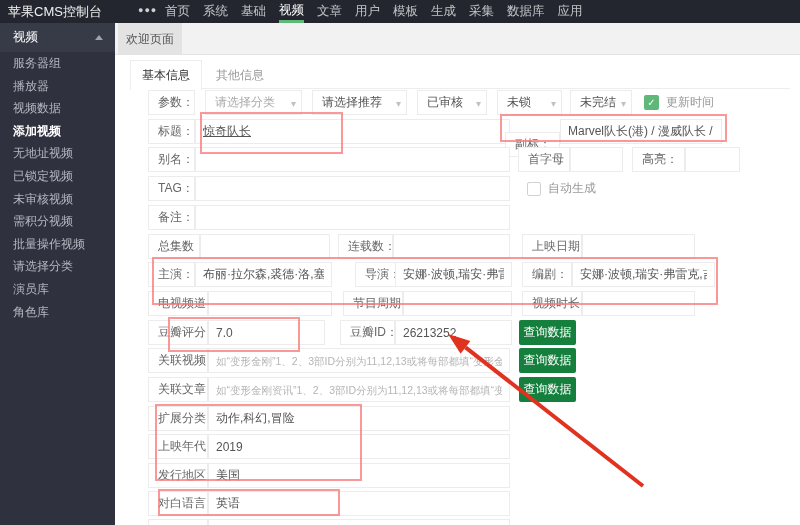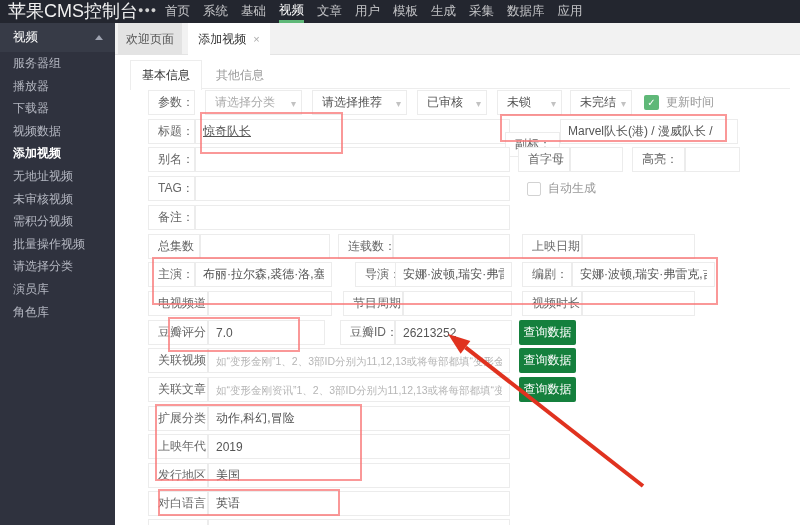--- a/index.html
+++ b/index.html
@@ -4,21 +4,21 @@
 <style>
   * { margin:0; padding:0; box-sizing:border-box; }
   html,body { background:#e9e9e9; }
   body { font-family:"Liberation Sans","DejaVu Sans",sans-serif; }
   .screen { position:relative; width:800px; height:525px; background:#fff; overflow:hidden;
             font-family:"Liberation Sans","DejaVu Sans",sans-serif; }
 
   
   .topbar { position:absolute; left:0; top:0; width:800px; height:23px; background:#23262F; }
   .logo { position:absolute; left:8px; top:0; height:23px; line-height:23px; color:#f0f0f0;
-          font-size:18px; white-space:nowrap; }
+          font-size:13px; white-space:nowrap; }
   .more { position:absolute; left:138px; top:0; height:23px; line-height:21px; color:#cfcfcf;
           font-size:9px; letter-spacing:1px; cursor:pointer; }
   .topmenu { position:absolute; left:165px; top:0; height:23px; display:flex; gap:13px; }
   .tm { height:23px; line-height:22px; color:rgba(255,255,255,0.72); font-size:12.5px;
         cursor:pointer; white-space:nowrap; text-decoration:none; }
   .tm.active { color:#fff; border-bottom:3px solid #5FB878; line-height:20px; }
 
   
   .sidebar { position:absolute; left:0; top:23px; width:115px; height:502px; background:#2F323E; }
   .side-header { position:relative; height:29px; background:#373B47; color:#fff; font-size:12.5px;
@@ -97,39 +97,36 @@
     </nav>
   </header>
 
   <aside class="sidebar">
     <div class="side-header">
       <span>视频</span>
       <span class="tri"></span>
     </div>
     <div class="side-item">服务器组</div>
     <div class="side-item">播放器</div>
-    <div class="side-item">下载器</div>
     <div class="side-item">视频数据</div>
     <div class="side-item active">添加视频</div>
     <div class="side-item">无地址视频</div>
+    <div class="side-item">已锁定视频</div>
     <div class="side-item">未审核视频</div>
     <div class="side-item">需积分视频</div>
     <div class="side-item">批量操作视频</div>
     <div class="side-item">请选择分类</div>
     <div class="side-item">演员库</div>
     <div class="side-item">角色库</div>
   </aside>
 
   <div class="tabbar">
     <div class="wtab welcome">
       <span>欢迎页面</span>
     </div>
-    <div class="wtab addvideo">
-      <span>添加视频</span><span class="x">×</span>
-    </div>
   </div>
 
   <div class="ftab-line"></div>
   <div class="ftab-basic">基本信息</div>
   <div class="ftab-other">其他信息</div>
 
   <div class="lbl" style="left:148px;top:90px;width:47px;">参数：</div>
   <div class="sel" style="left:205px;top:90px;width:97px;">
     <span class="sv muted">请选择分类</span>
     <span class="chev">▾</span>
@@ -149,21 +146,21 @@
   <div class="sel" style="left:570px;top:90px;width:62px;">
     <span class="sv">未完结</span>
     <span class="chev">▾</span>
   </div>
   <span class="cb checked" style="left:644px;top:95px;"><span>✓</span></span>
   <span class="cbl" style="left:666px;top:90px;">更新时间</span>
 
   <div class="lbl" style="left:148px;top:119px;width:47px;">标题：</div>
   <input class="inp" style="left: 195px; top: 119px; width: 315px; text-decoration: underline;" value="惊奇队长">
   <div class="lbl" style="left:505px;top:119px;width:55px;margin-top:13px;">副标：</div>
-  <input class="inp" style="left: 560px; top: 119px; width: 178px;" value="Marvel队长(港) / 漫威队长 /">
+  <input class="inp" style="left: 560px; top: 119px; width: 162px;" value="Marvel队长(港) / 漫威队长 /">
 
   <div class="lbl" style="left:148px;top:147px;width:47px;">别名：</div>
   <input class="inp" style="left: 195px; top: 147px; width: 315px;" value="">
   <div class="lbl" style="left:518px;top:147px;width:52px;">首字母：</div>
   <input class="inp" style="left: 570px; top: 147px; width: 53px;" value="">
   <div class="lbl" style="left:632px;top:147px;width:53px;">高亮：</div>
   <input class="inp" style="left: 685px; top: 147px; width: 55px;" value="">
 
   <div class="lbl" style="left:148px;top:176px;width:47px;">TAG：</div>
   <input class="inp" style="left: 195px; top: 176px; width: 315px;" value="">

